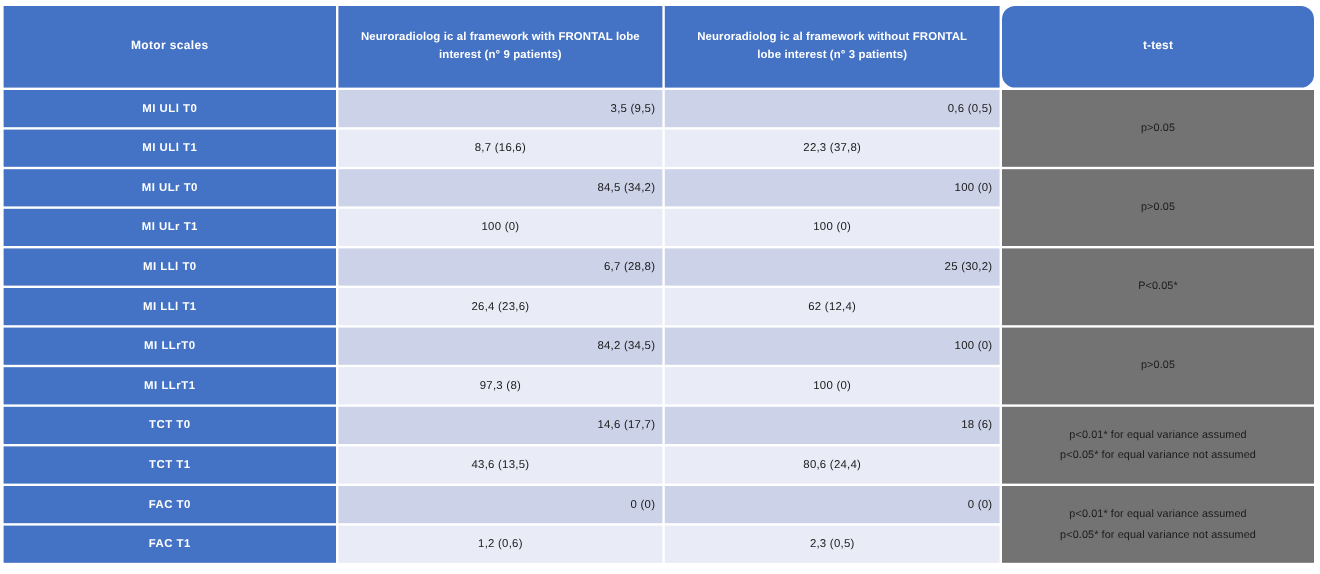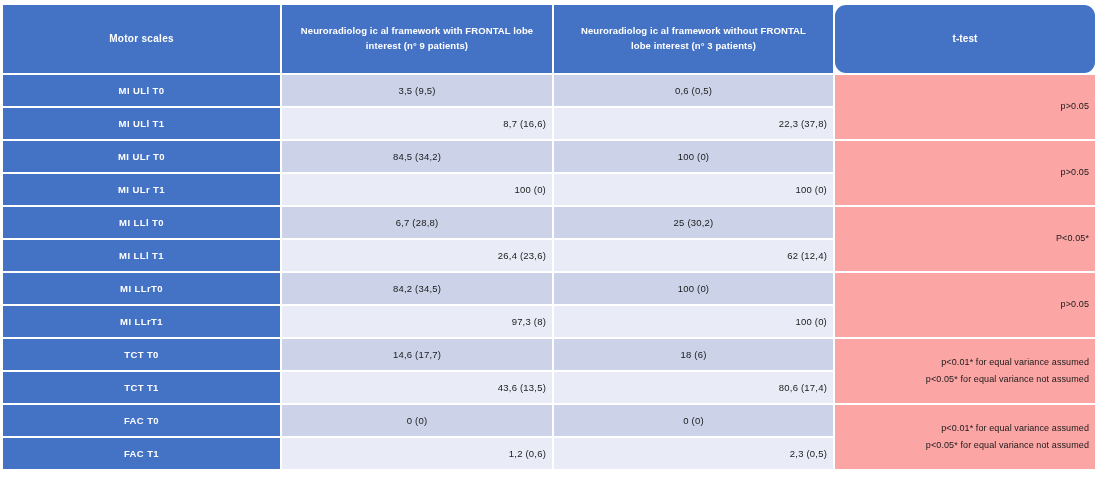--- a/index.html
+++ b/index.html
@@ -74,31 +74,30 @@
     letter-spacing: 0.4px;
   }
 
   
   td.value {
     font-size: 9.5px;
     color: #1a1a1a;
     height: 31px;
     letter-spacing: 0.2px;
   }
-  td.value.band-dark  { background: #ccd3e8; }
-  td.value.band-light { background: #e9ecf6; text-align: right; }
+  td.value.band-dark  { background: #ccd3e8; text-align: right; }
+  td.value.band-light { background: #e9ecf6; }
 
   
   td.ttest {
-    background: #fca5a5;
+    background: #737373;
     font-size: 9px;
     color: #1a1a1a;
     line-height: 1.9;
     letter-spacing: 0.1px;
-    text-align: right;
   }
   td.ttest .tline { display: block; white-space: nowrap; }
 </style>
 </head>
 <body>
 
 <div class="table-wrap">
   <table class="stats-table">
     <colgroup>
       <col class="c-label">
@@ -178,21 +177,21 @@
           <td class="value band-dark">14,6  (17,7)</td>
           <td class="value band-dark">18 (6)</td>
           <td class="ttest" rowspan="2">
             <span class="tline">p&lt;0.01* for equal variance assumed</span>
             <span class="tline">p&lt;0.05* for  equal variance not  assumed</span>
           </td>
         </tr>
         <tr>
           <td class="row-label">TCT  T1</td>
           <td class="value band-light">43,6  (13,5)</td>
-          <td class="value band-light">80,6  (17,4)</td>
+          <td class="value band-light">80,6  (24,4)</td>
         </tr>
         <tr>
           <td class="row-label">FAC T0</td>
           <td class="value band-dark">0 (0)</td>
           <td class="value band-dark">0 (0)</td>
           <td class="ttest" rowspan="2">
             <span class="tline">p&lt;0.01* for equal variance assumed</span>
             <span class="tline">p&lt;0.05* for  equal variance not  assumed</span>
           </td>
         </tr>

